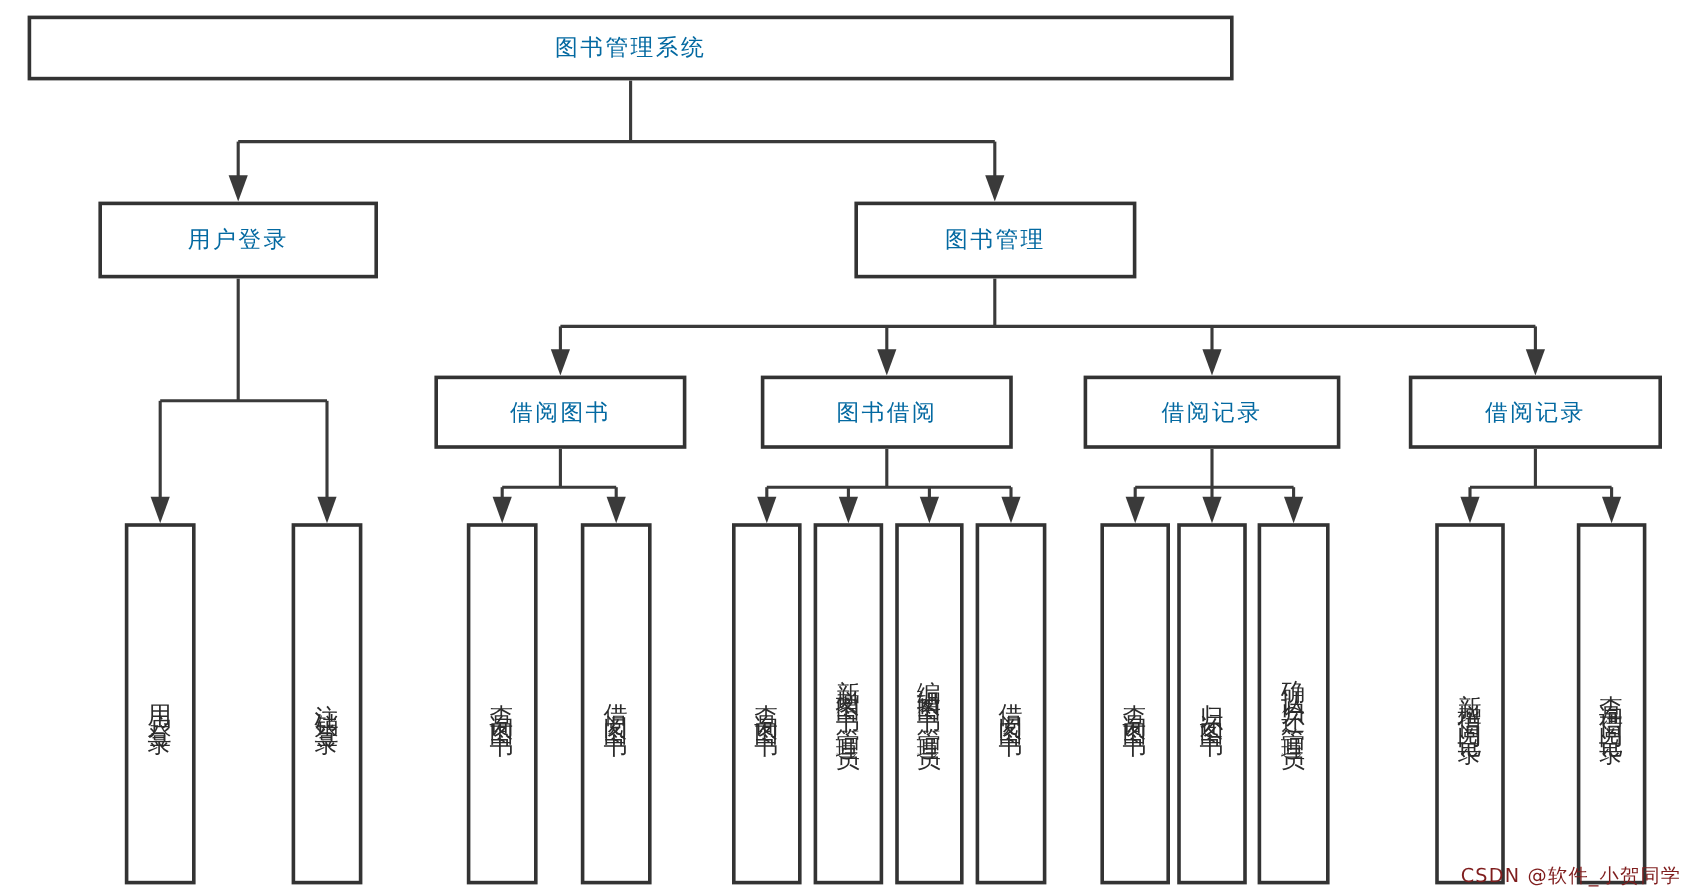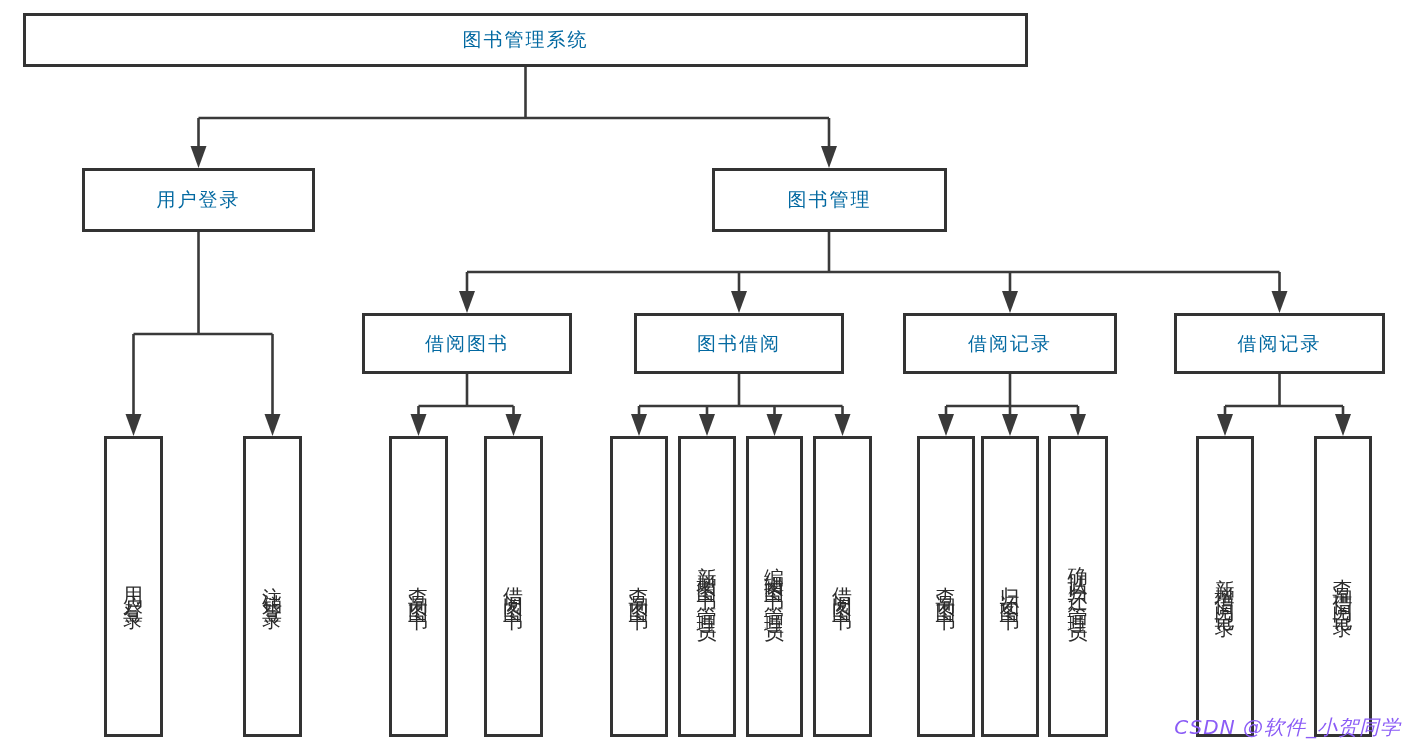--- a/index.html
+++ b/index.html
@@ -37,26 +37,25 @@
   .leaf .vlbl{
     writing-mode:vertical-rl;
     color:#2b2b2b;
     font-size:20px;
     letter-spacing:8px;
     line-height:1;
   }
   .watermark{
     position:absolute;
     right:4px;bottom:6px;
-    color:#8b5cf6;
-    font-size:20px;
+    color:#7f1d1d;
+    font-size:16px;
     letter-spacing:1px;
     z-index:5;
     white-space:nowrap;
-    font-style:italic;
   }
 </style>
 </head>
 <body>
 
 <div class="canvas">
 
   <svg id="wires" width="1405" height="747" viewBox="0 0 1405 747">
       <line x1="525.5" y1="67" x2="525.5" y2="118" stroke="#3a3a3a" stroke-width="2.6"></line>
       <line x1="198.5" y1="118" x2="829" y2="118" stroke="#3a3a3a" stroke-width="2.6"></line>

